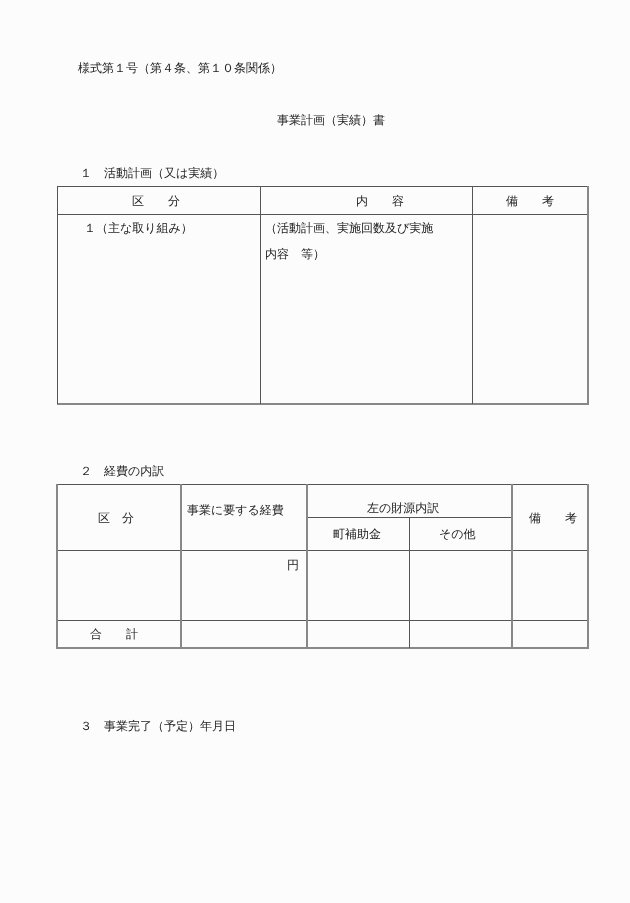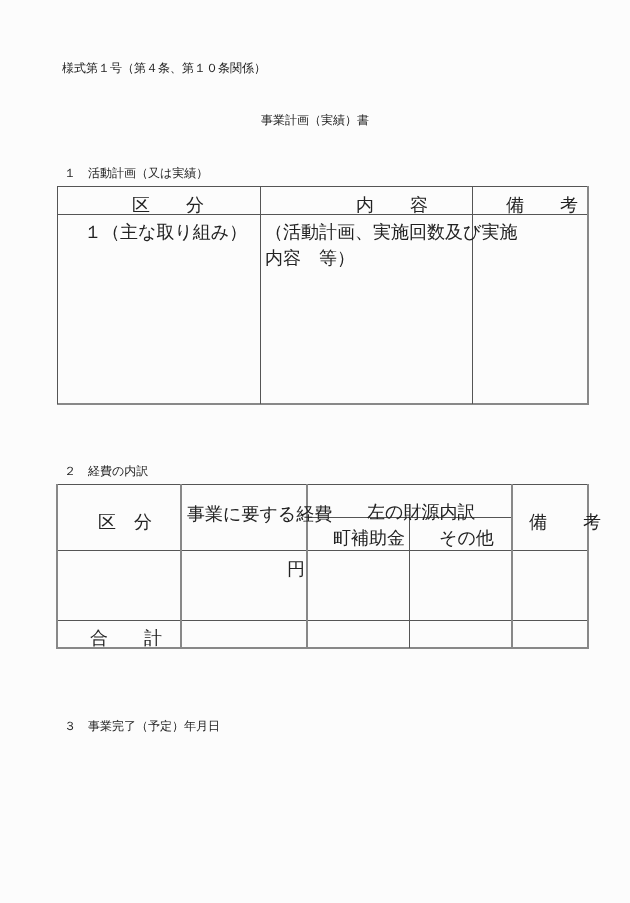--- a/index.html
+++ b/index.html
@@ -1,26 +1,26 @@
 <!DOCTYPE html>
 <html><head>
 <meta charset="utf-8">
 <style>
   html, body { margin: 0; padding: 0; }
   body {
     width: 630px; height: 903px; background: #fcfcfc; position: relative;
     font-family: "DejaVu Serif", "Liberation Serif", serif; color: #222; font-size: 12px;
     overflow: hidden;
   }
-  .abs { position: absolute; white-space: nowrap; }
+  .abs { position: absolute; white-space: nowrap; margin-left: 16px; }
   .line-h { position: absolute; height: 1px; background: #555; }
   .line-v { position: absolute; width: 1px; background: #555; }
   .bold-v { background: #888; width: 2px; }
   .bold-h { background: #888; height: 2px; }
-  .cell-text { position: absolute; white-space: nowrap; font-size: 18px; }
+  .cell-text { position: absolute; white-space: nowrap; font-size: 12px; }
 </style>
 </head>
 <body>
 
 <div class="abs" style="left:62px; top:60px;">様式第１号（第４条、第１０条関係）</div>
 <div class="abs" style="left:261px; top:112px;">事業計画（実績）書</div>
 
 <div class="abs" style="left:64px; top:165px;">１　活動計画（又は実績）</div>
 
 <div>

